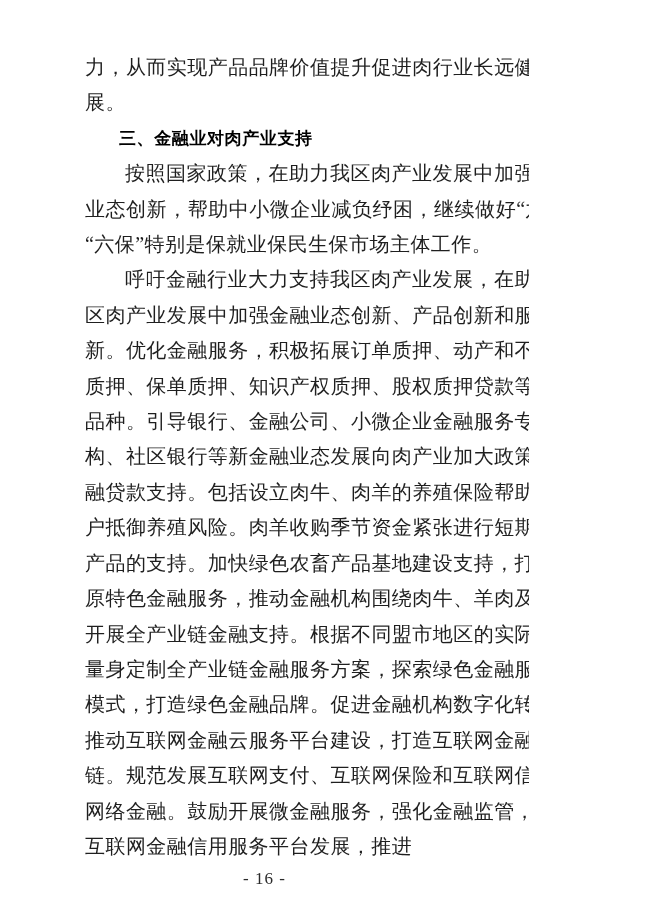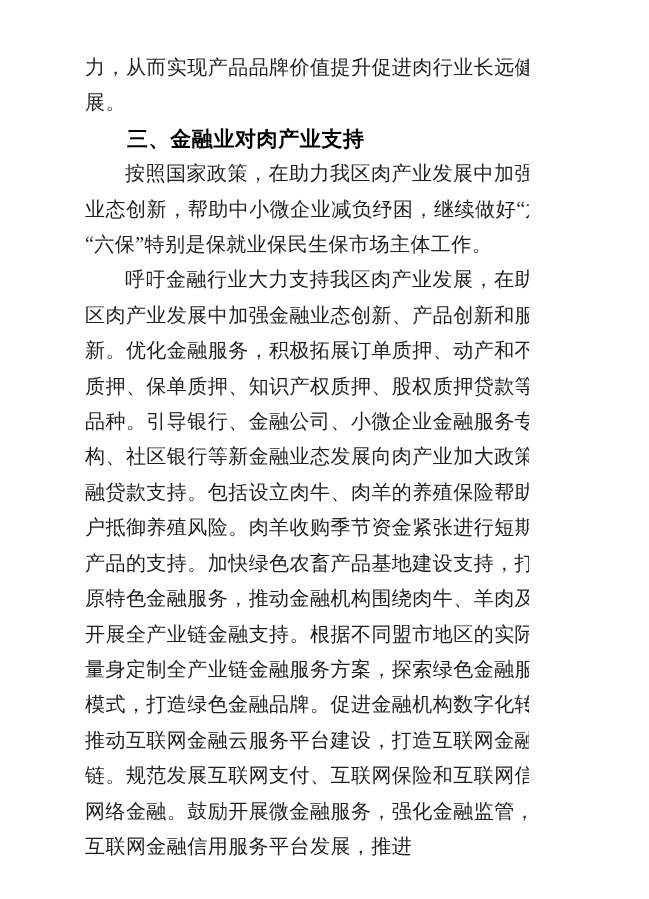--- a/index.html
+++ b/index.html
@@ -34,21 +34,21 @@
   .content p.continuation {
     text-indent: 0;
   }
   .content p.body {
     text-indent: 2em;
   }
   .content p.heading {
     text-indent: 2em;
     font-family: Liberation Sans, sans-serif;
     font-weight: bold;
-    font-size: 21px;
+    font-size: 17px;
     color: #000000;
     text-align: left;
     letter-spacing: 0.6px;
   }
   .page-number {
     position: absolute;
     left: 0;
     right: 0;
     bottom: 10px;
     text-align: center;
@@ -61,13 +61,14 @@
 </head>
 <body>
 
 <div class="page">
   <div class="content">
       <p class="continuation">力，从而实现产品品牌价值提升促进肉行业长远健康发展。</p>
       <p class="heading">三、金融业对肉产业支持</p>
       <p class="body">按照国家政策，在助力我区肉产业发展中加强金融业态创新，帮助中小微企业减负纾困，继续做好“六稳”“六保”特别是保就业保民生保市场主体工作。</p>
       <p class="body">呼吁金融行业大力支持我区肉产业发展，在助力我区肉产业发展中加强金融业态创新、产品创新和服务创新。优化金融服务，积极拓展订单质押、动产和不动产质押、保单质押、知识产权质押、股权质押贷款等业务品种。引导银行、金融公司、小微企业金融服务专营机构、社区银行等新金融业态发展向肉产业加大政策和金融贷款支持。包括设立肉牛、肉羊的养殖保险帮助养殖户抵御养殖风险。肉羊收购季节资金紧张进行短期金融产品的支持。加快绿色农畜产品基地建设支持，打造草原特色金融服务，推动金融机构围绕肉牛、羊肉及生猪开展全产业链金融支持。根据不同盟市地区的实际情况量身定制全产业链金融服务方案，探索绿色金融服务新模式，打造绿色金融品牌。促进金融机构数字化转型，推动互联网金融云服务平台建设，打造互联网金融产业链。规范发展互联网支付、互联网保险和互联网信托等网络金融。鼓励开展微金融服务，强化金融监管，规范互联网金融信用服务平台发展，推进</p>
     </div>
+  <div class="page-number">- 16 -</div>
 </div>
 
 </body></html>

